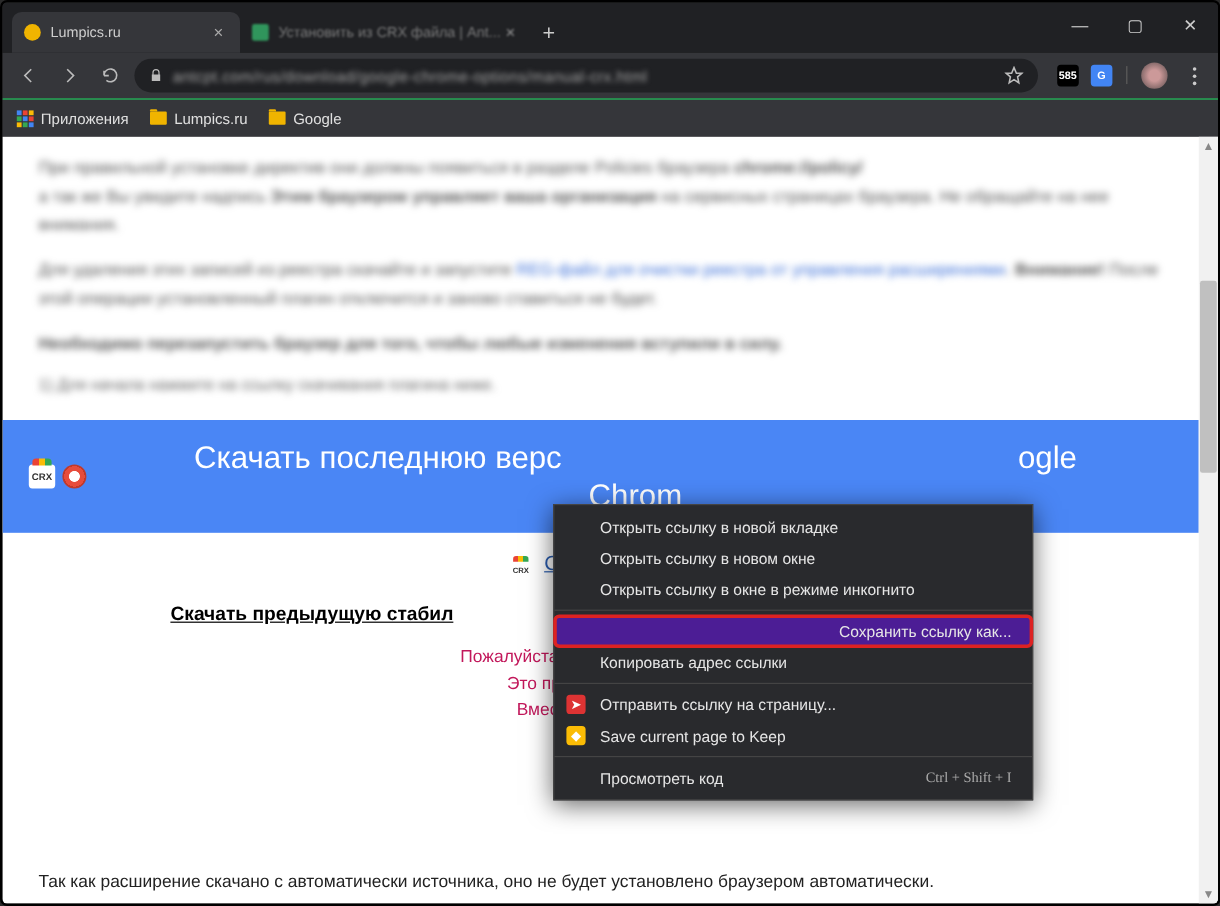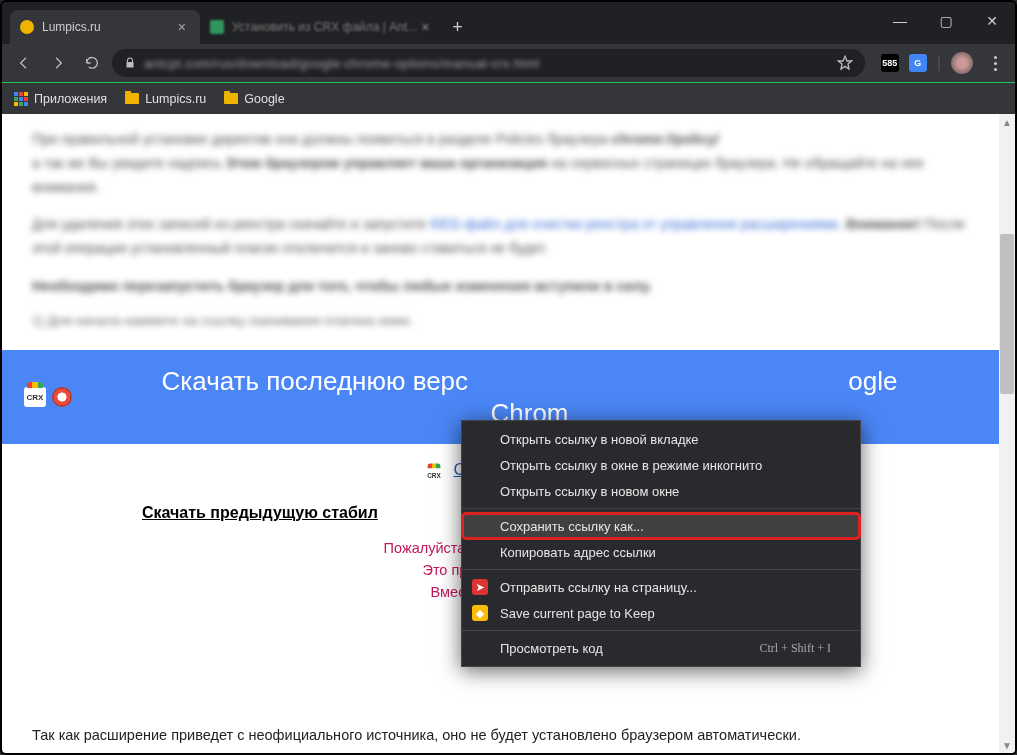--- a/index.html
+++ b/index.html
@@ -60,25 +60,25 @@
 .dl-link { color:#2a5db0; font-size:17px; text-decoration:underline; }
 .link-row .crx-badge{ display:inline-flex; transform:scale(.8) translateY(3px); margin-right:4px;}
 
 .prev-link { position:absolute; top:390px; left:140px; color:#000; font-size:16px; font-weight:bold; text-decoration:underline;}
 
 .warning { position:absolute; top:424px; left:0; right:0; text-align:center; color:#c2185b; font-size:14.5px; line-height:1.5;}
 
 .footnote { position:absolute; bottom:10px; left:30px; right:20px; color:#222; font-size:14.5px; }
 
 .ctx-menu { position:absolute; left:459px; top:418px; width:400px; background:#292a2d; border:1px solid #444; box-shadow:0 4px 20px rgba(0,0,0,.6); padding:5px 0; z-index:50; }
-.ctx-item { height:26px; display:flex; align-items:center; padding:0 29px 0 38px; color:#e6e6e6; font-size:13px; position:relative;}
+.ctx-item { height:26px; display:flex; align-items:center; padding:0 17px 0 38px; color:#e6e6e6; font-size:13px; position:relative;}
 .ctx-item .iico { position:absolute; left:10px; width:16px; height:16px; border-radius:3px; display:flex; align-items:center; justify-content:center; font-size:11px;}
 .ctx-item .shortcut{ margin-left:auto; color:#aaa; font-size:12px;font-family:Liberation Serif, serif;}
 .ctx-sep { height:1px; background:#444; margin:4px 0; }
-.ctx-item.highlighted { outline:3px solid #d22; outline-offset:-2px; border-radius:4px; background:#404040;}
+.ctx-item.highlighted { outline:3px solid #d22; outline-offset:-2px; border-radius:4px; background:#4c1d95;justify-content:flex-end;}
 </style>
 </head>
 <body>
 
 <div class="titlebar">
   <div class="tabs">
     <div class="tab active">
       <span class="favicon"></span>
       <span>Lumpics.ru</span>
       <span class="close">×</span>
@@ -188,38 +188,38 @@
     </div>
 
     <a class="prev-link" href="#">Скачать предыдущую стабил</a>
 
     <div class="warning">
       <span>Пожалуйста не копируйте и не рас</span><br>
       <span>Это приведет к ошибке </span><br>
       <span>Вместо этого привод</span>
     </div>
 
-    <div class="footnote">Так как расширение приведет с неофициального источника, оно не будет установлено браузером автоматически.</div>
+    <div class="footnote">Так как расширение скачано с автоматически источника, оно не будет установлено браузером автоматически.</div>
   </div>
   <div class="scrollbar">
     <div class="arr" style="top:0">▲</div>
     <div class="scroll-thumb"></div>
     <div class="arr" style="bottom:0">▼</div>
   </div>
 </div>
 
 <div class="ctx-menu">
   <div class="ctx-item">
       <span>Открыть ссылку в новой вкладке</span>
     </div>
   <div class="ctx-item">
+      <span>Открыть ссылку в новом окне</span>
+    </div>
+  <div class="ctx-item">
       <span>Открыть ссылку в окне в режиме инкогнито</span>
-    </div>
-  <div class="ctx-item">
-      <span>Открыть ссылку в новом окне</span>
     </div>
   <div class="ctx-sep"></div>
   <div class="ctx-item highlighted">
       <span>Сохранить ссылку как...</span>
     </div>
   <div class="ctx-item">
       <span>Копировать адрес ссылки</span>
     </div>
   <div class="ctx-sep"></div>
   <div class="ctx-item">

